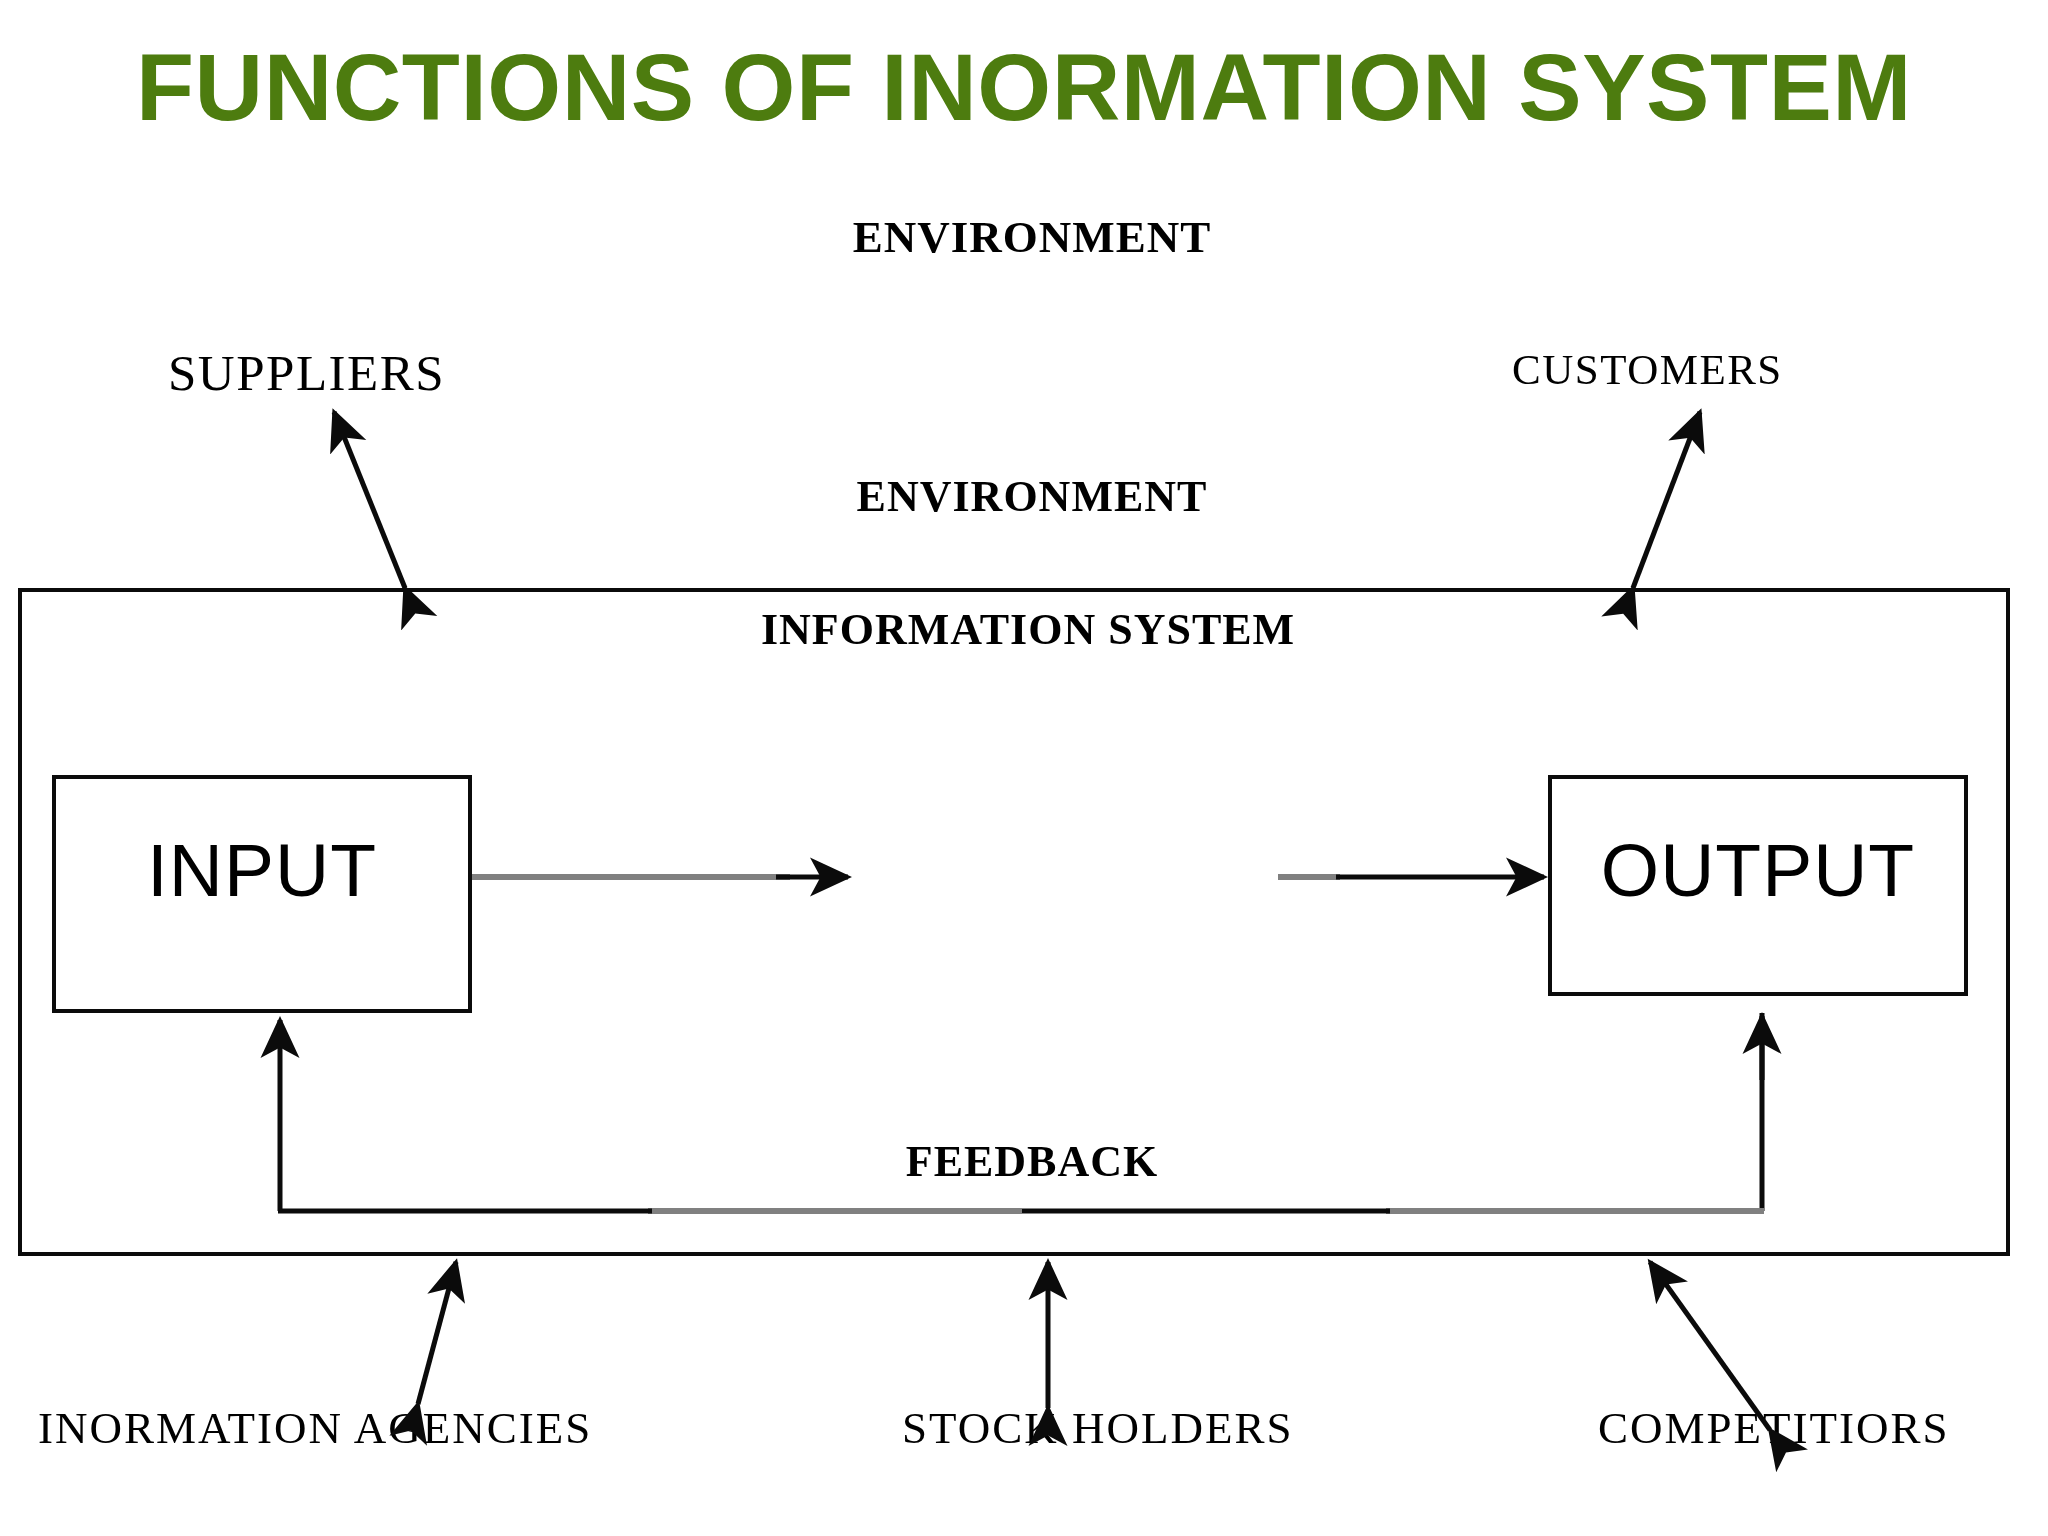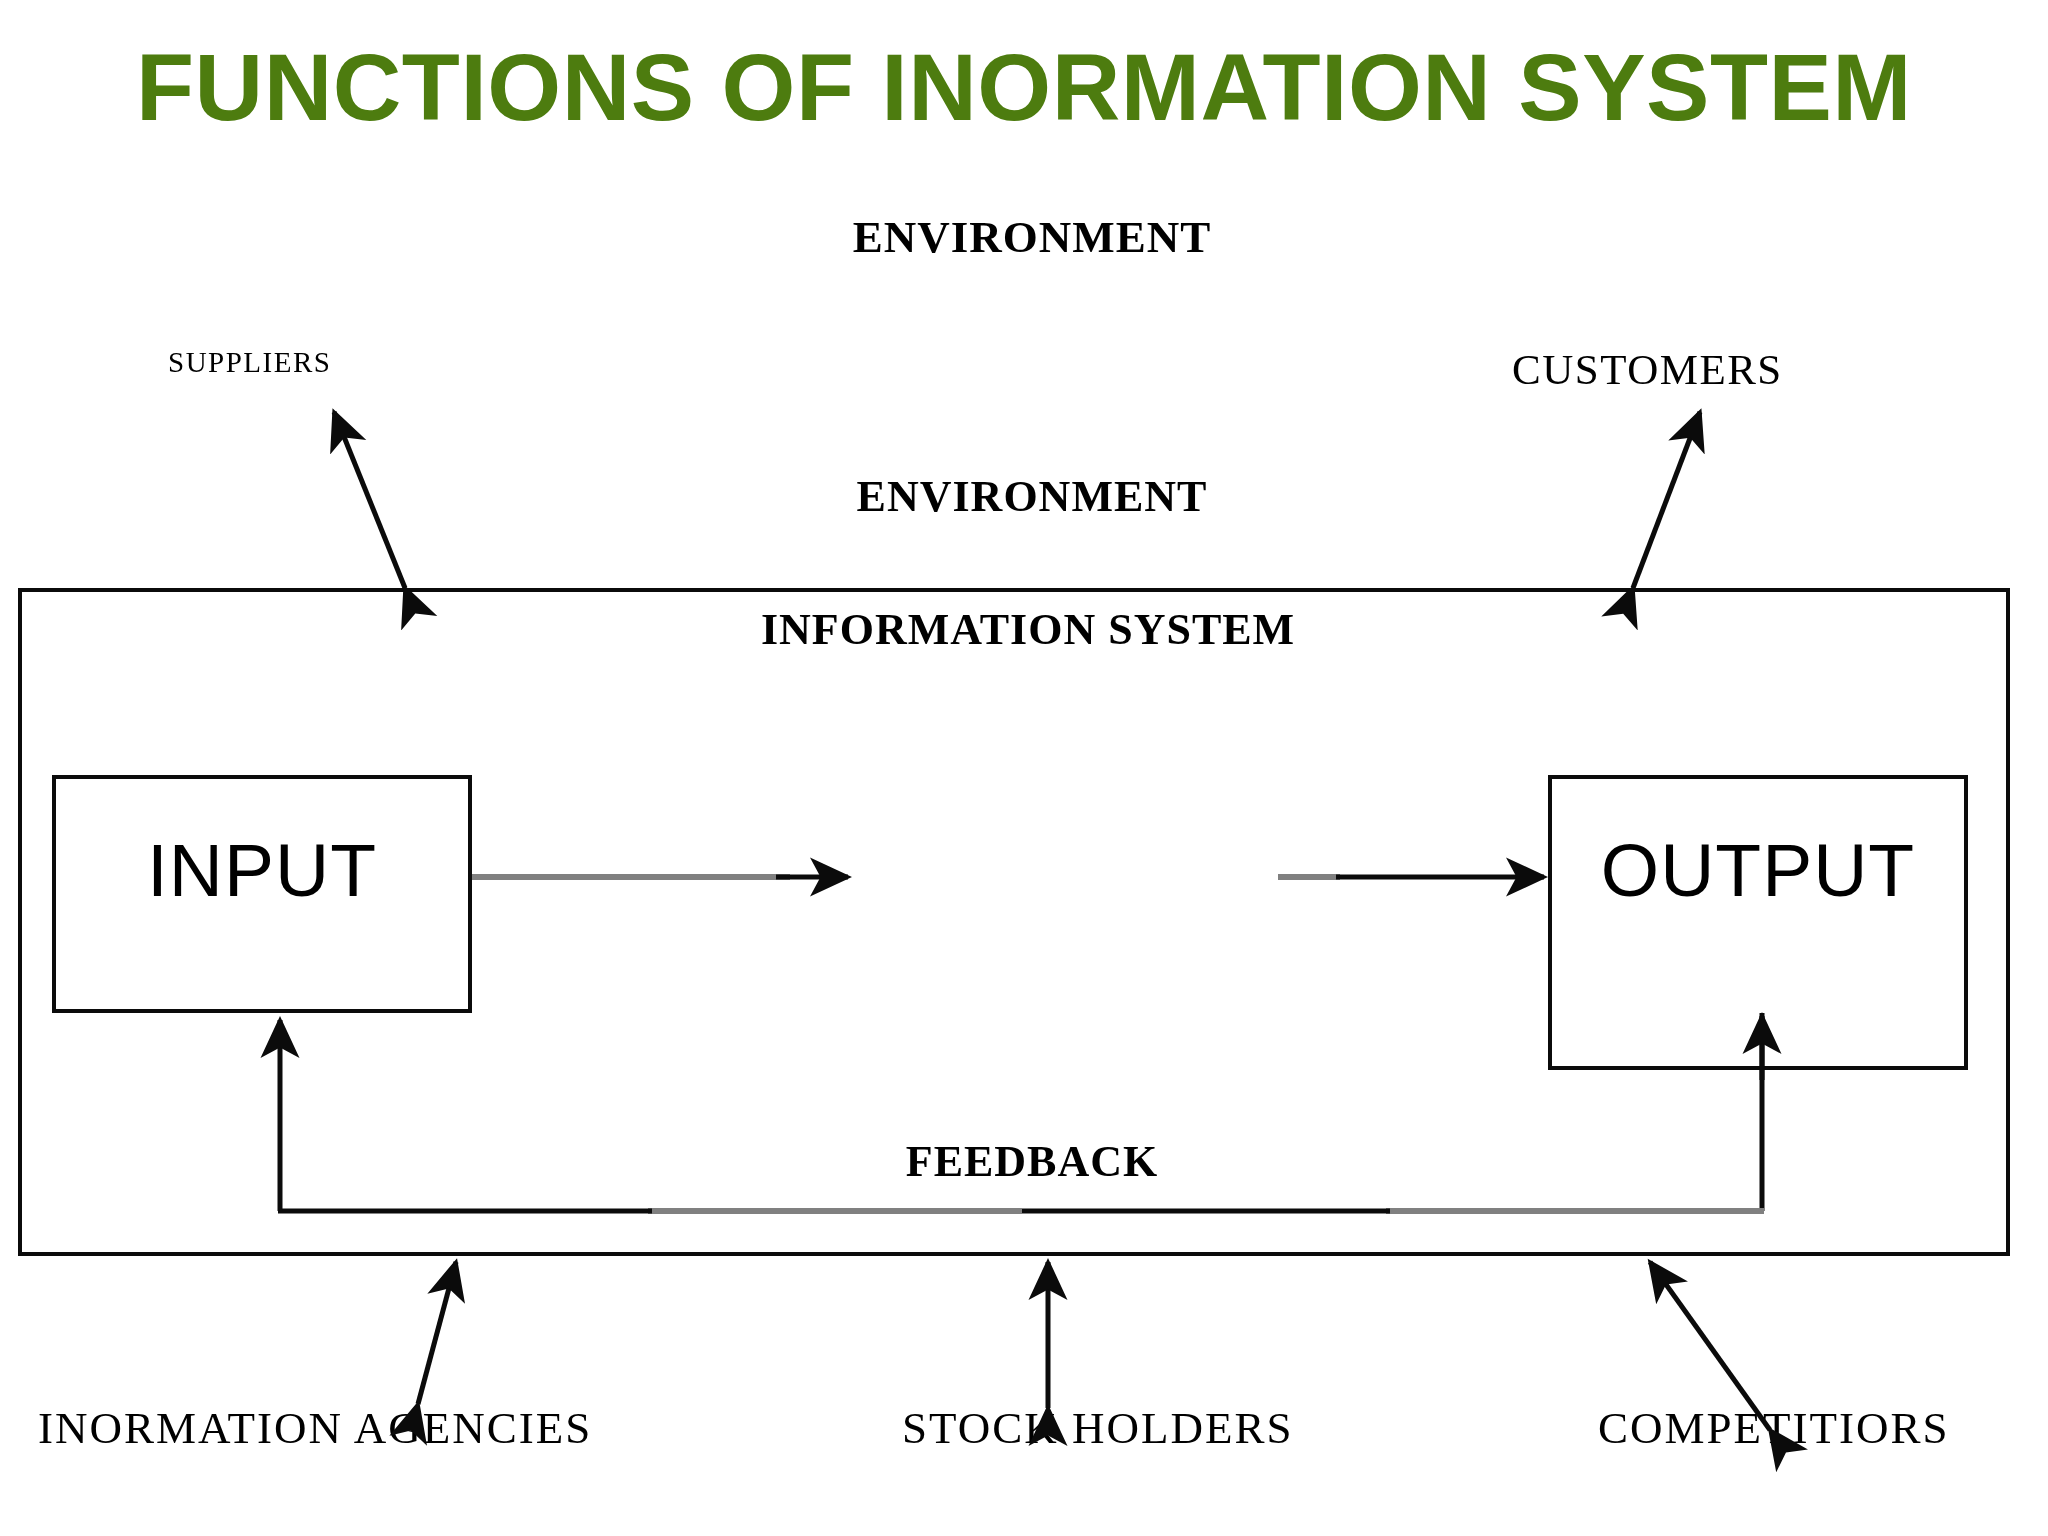--- a/index.html
+++ b/index.html
@@ -55,21 +55,21 @@
     letter-spacing: 1px;
   }
   #lbl-information-system {
     left: 16px; top: 608px; width: 2008px;
     text-align: center;
     font-size: 44px;
     letter-spacing: 1px;
   }
   #lbl-suppliers {
     left: 168px; top: 348px;
-    font-size: 29px;
+    font-size: 51px;
     letter-spacing: 1.5px;
   }
   #lbl-customers {
     left: 1512px; top: 348px;
     font-size: 43px;
     letter-spacing: 1.5px;
   }
   #lbl-feedback {
     left: 0; top: 1140px; width: 2048px;
     text-align: center;
@@ -133,21 +133,21 @@
   #box-processing .ptext {
     position: absolute;
     left: 0; right: 0;
     top: 34px;
     text-align: center;
     font-size: 55px;
     letter-spacing: 0.5px;
   }
   #box-output {
     left: 1548px; top: 775px;
-    width: 420px; height: 295px;
+    width: 420px; height: 221px;
   }
   #box-output .ptext {
     position: absolute;
     left: 0; right: 0;
     top: 48px;
     text-align: center;
     font-size: 75px;
     letter-spacing: 1px;
   }
 

